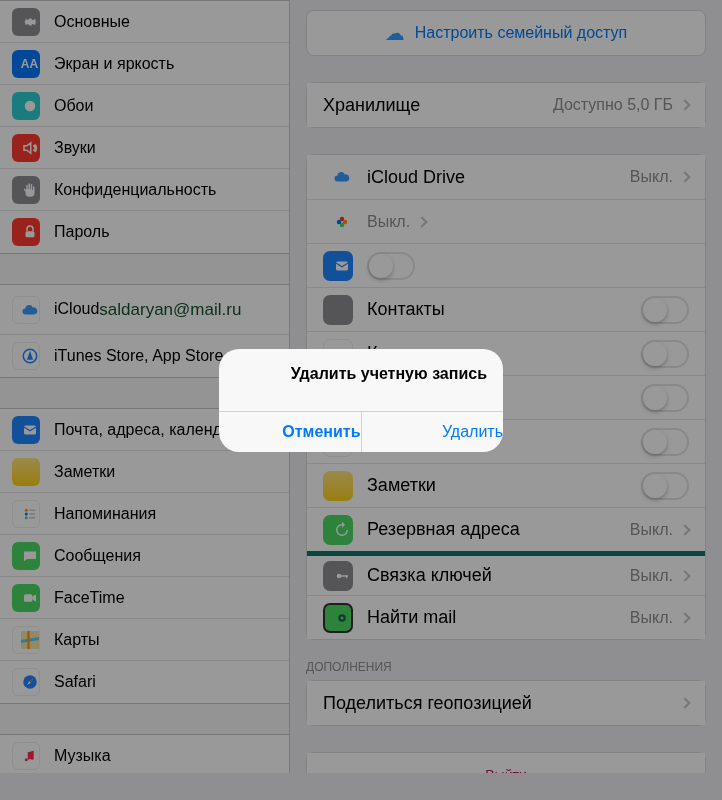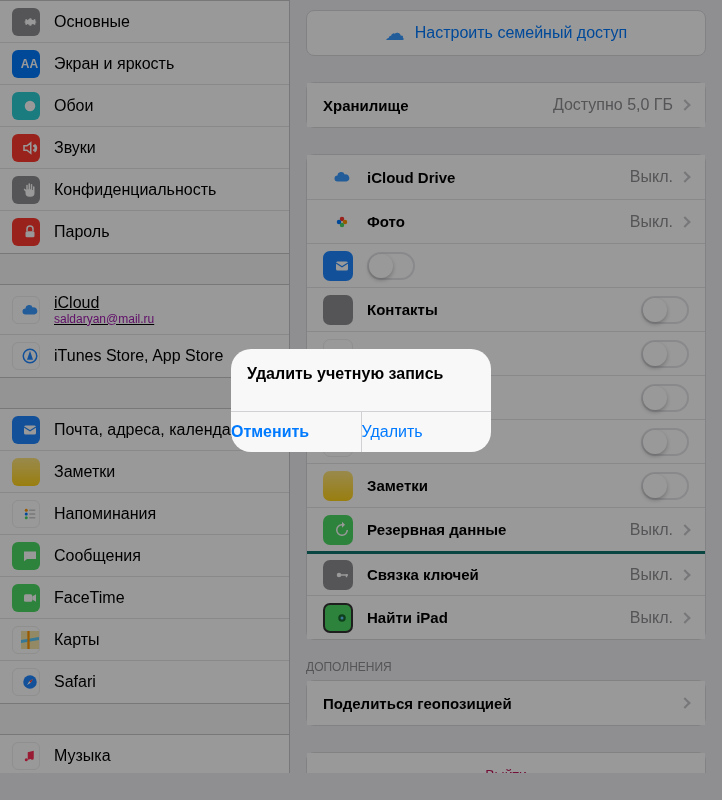--- a/index.html
+++ b/index.html
@@ -36,30 +36,30 @@
 }
 .row:last-child { border-bottom: none; }
 .row .icon {
   width: 28px; height: 28px;
   border-radius: 6px;
   margin-right: 14px;
   flex-shrink: 0;
   display: flex; align-items: center; justify-content: center; padding-left: 7px;
 }
 .row .label { font-size: 16px; color: #000; flex: 1; }
-.row .sublabel { font-size: 12px; color: #a21caf; }
+.row .sublabel { font-size: 17px; color: #14532d; }
 .row-tall { height: 50px; }
 .row-stack { flex-direction: column; align-items: flex-start; justify-content: center; }
 .row-stack .label { flex: none; }
 .row-stack .stack-wrap { display: flex; align-items: center; width: 100%; }
-.row-stack .text-col { display: flex; flex-direction: column; text-decoration: underline; }
+.row-stack .text-col { display: flex; flex-direction: row; }
 
 .main .row { height: 44px; padding: 0 16px; }
 .main .row .icon { width: 30px; height: 30px; border-radius: 7px; }
-.main .row .label { font-size: 15px; font-weight: bold; }
+.main .row .label { font-size: 18px; }
 .main .value { color: #8e8e93; font-size: 16px; margin-right: 8px; }
 .chevron {
   width: 8px; height: 8px;
   border-right: 2px solid #c7c7cc;
   border-top: 2px solid #c7c7cc;
   transform: rotate(45deg);
   flex-shrink: 0;
 }
 .toggle {
   width: 48px; height: 28px;
@@ -101,26 +101,26 @@
 
 .overlay {
   position: absolute;
   inset: 0;
   background: rgba(0,0,0,0.4);
   display: flex;
   align-items: center;
   justify-content: center;
 }
 .alert {
-  width: 260px;
+  width: 284px;
   background: #f8f8f8;
   border-radius: 20px;
   overflow: hidden;
   font-size: 13px;
-  text-align: left;
+  text-align: right;
 }
 .alert-title { font-weight: 600; font-size: 16px; padding: 16px 16px 2px; }
 .alert-msg { font-size: 12.5px; color: #333; padding: 4px 16px 16px; line-height: 1.35; }
 .alert-buttons { display: flex; border-top: 1px solid #d1d1d5; margin-top: 26px; }
 .alert-btn {
   flex: 1;
   padding: 11px 0;
   color: #007aff;
   font-size: 16px;
   cursor: pointer;
@@ -358,21 +358,20 @@
       </div>
       <div class="row" style="border-top:1px solid #e5e5e8">
         <div class="icon i-photos">
             <svg viewBox="0 0 24 24">
               <circle cx="12" cy="8" r="3" fill="#ff3b30"></circle>
               <circle cx="16" cy="12" r="3" fill="#ff9500"></circle>
               <circle cx="12" cy="16" r="3" fill="#4cd964"></circle>
               <circle cx="8" cy="12" r="3" fill="#007aff"></circle>
             </svg>
           </div>
-        <span class="label">Фото</span>
         <span class="value">Выкл.</span>
         <span class="chevron"></span>
       </div>
       <div class="row" style="border-top:1px solid #e5e5e8">
         <div class="icon i-mail">
             <svg viewBox="0 0 24 24" fill="#fff">
               <rect x="4" y="6" width="16" height="12" rx="2"></rect>
               <path d="M4 8l8 5 8-5" stroke="#1f87ff" stroke-width="1.5" fill="none"></path>
             </svg>
           </div>
@@ -407,44 +406,44 @@
         <div class="icon i-notes"></div>
         <span class="label">Заметки</span>
         <div class="toggle"></div>
       </div>
       <div class="row" style="border-top:1px solid #e5e5e8">
         <div class="icon i-backup">
             <svg viewBox="0 0 24 24" fill="#fff">
               <path d="M12 4a8 8 0 108 8h-2a6 6 0 11-6-6v3l4-4-4-4v3z"></path>
             </svg>
           </div>
-        <span class="label">Резервная данные</span>
+        <span class="label">Резервная адреса</span>
         <span class="value">Выкл.</span>
         <span class="chevron"></span>
       </div>
-      <div class="row" style="border-top:3px solid #0f766e">
+      <div class="row" style="border-top:5px solid #0f766e">
         <div class="icon i-keychain">
             <svg viewBox="0 0 24 24" fill="#fff">
               <circle cx="8" cy="12" r="3"></circle>
               <rect x="10" y="11" width="10" height="2"></rect>
               <rect x="17" y="11" width="2" height="4"></rect>
             </svg>
           </div>
         <span class="label">Связка ключей</span>
         <span class="value">Выкл.</span>
         <span class="chevron"></span>
       </div>
       <div class="row" style="border-top:1px solid #e5e5e8">
         <div class="icon i-find">
             <svg viewBox="0 0 24 24">
               <circle cx="12" cy="12" r="5" fill="#1a6b2f"></circle>
               <circle cx="12" cy="12" r="2" fill="#5ac8fa"></circle>
             </svg>
           </div>
-        <span class="label">Найти iPad</span>
+        <span class="label">Найти mail</span>
         <span class="value">Выкл.</span>
         <span class="chevron"></span>
       </div>
     </div>
 
     <div class="section-header">ДОПОЛНЕНИЯ</div>
     <div class="card">
       <div class="row">
         <span class="label">Поделиться геопозицией</span>
         <span class="chevron"></span>

